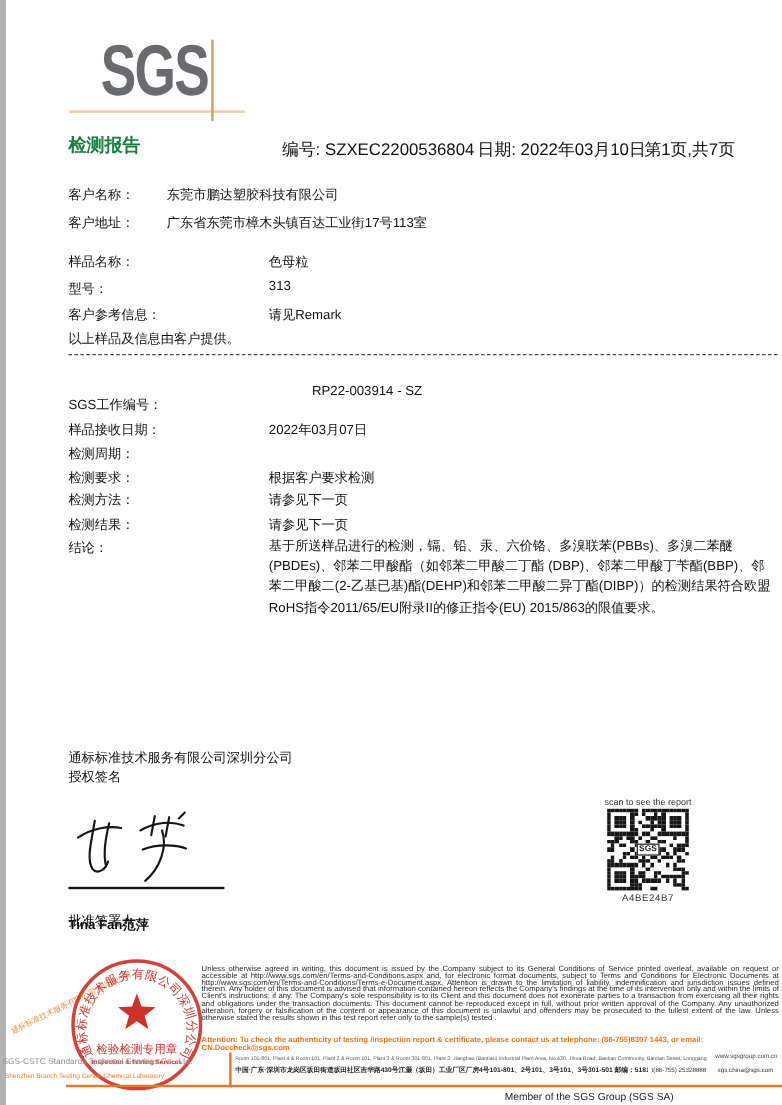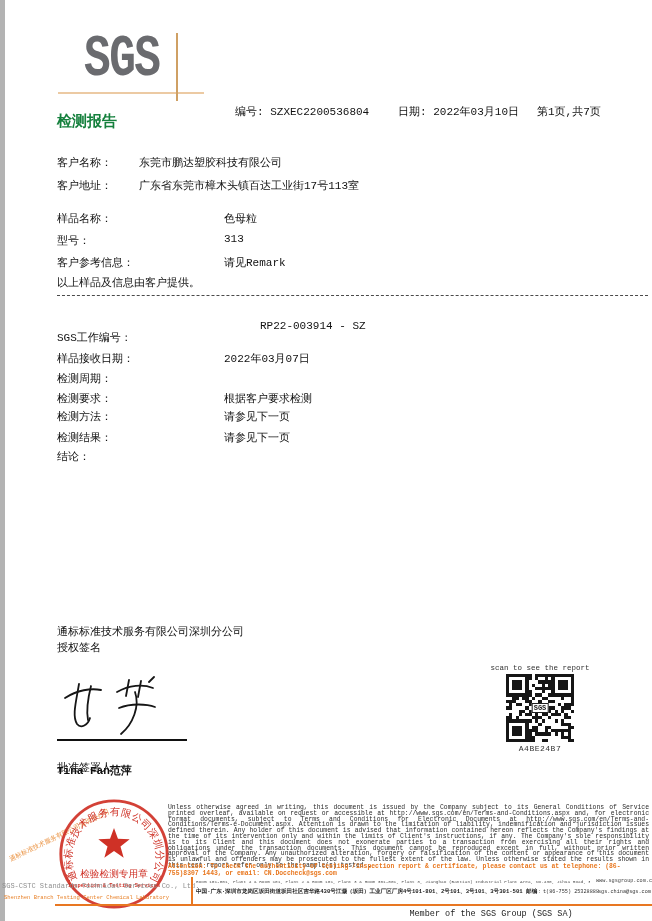--- a/index.html
+++ b/index.html
@@ -1,28 +1,28 @@
 <!DOCTYPE html>
 <html><head>
 <meta charset="utf-8">
 <style>
   * { margin:0; padding:0; box-sizing:border-box; }
   html,body { background:#ffffff; }
   body { font-family:"Liberation Sans", sans-serif; }
-  .page { position:relative; width:652px; height:921px; background:#ffffff; overflow:hidden; margin:0 auto;font-family:Liberation Mono, monospace; }
+  .page { position:relative; width:652px; height:921px; background:#ffffff; overflow:hidden; margin:0 auto; }
   .abs { position:absolute; }
   .side-strip { left:0; top:0; width:5px; height:921px; background:#b3b3b3; }
 
   
   .sgs-logo { left:84px; top:28px; font-weight:bold; font-size:60px; line-height:62px; color:#6a6b6f; letter-spacing:-2px; transform:scaleX(0.74); transform-origin:left top; }
   .logo-hline { left:58px; top:92px; width:146px; height:2px; background:#eccaa3; }
   .logo-vline { left:176px; top:33px; width:2px; height:68px; background:#cfa064; }
 
   .report-title { left:57px; top:112px; font-size:15px; font-weight:bold; color:#15803d; }
-  .hdr-item { top:104px; font-size:11px; color:#111; }
+  .hdr-item { top:116px; font-size:14px; color:#111; }
 
   .frow-label { font-size:11px; color:#111; }
   .frow-value { font-size:11px; color:#111; }
   .dash-rule { left:57px; top:295px; width:591px; border-top:1.5px dashed #4a4a4a; }
 
   .concl-text { left:224px; top:447px; width:418px; font-size:11px; line-height:17.2px; color:#111; }
 
   .sig-line { left:57px; top:739px; width:130px; height:2px; background:#111; }
 
   .qr-caption { left:460px; top:664px; width:160px; text-align:center; font-size:7.5px; color:#333; }
@@ -83,20 +83,21 @@
   <div class="abs frow-value" style="left:224px;top:351px;">2022年03月07日</div>
   <div class="abs frow-label" style="left:57px;top:371px;">检测周期：</div>
   <div class="abs frow-label" style="left:57px;top:391px;">检测要求：</div>
   <div class="abs frow-value" style="left:224px;top:391px;">根据客户要求检测</div>
   <div class="abs frow-label" style="left:57px;top:409px;">检测方法：</div>
   <div class="abs frow-value" style="left:224px;top:409px;">请参见下一页</div>
   <div class="abs frow-label" style="left:57px;top:430px;">检测结果：</div>
   <div class="abs frow-value" style="left:224px;top:430px;">请参见下一页</div>
 
   <div class="abs frow-label" style="left:57px;top:449px;">结论：</div>
+  <div class="abs concl-text">基于所送样品进行的检测，镉、铅、汞、六价铬、多溴联苯(PBBs)、多溴二苯醚(PBDEs)、邻苯二甲酸酯（如邻苯二甲酸二丁酯 (DBP)、邻苯二甲酸丁苄酯(BBP)、邻苯二甲酸二(2-乙基已基)酯(DEHP)和邻苯二甲酸二异丁酯(DIBP)）的检测结果符合欧盟RoHS指令2011/65/EU附录II的修正指令(EU) 2015/863的限值要求。</div>
 
   <div class="abs frow-label" style="left:57px;top:624px;">通标标准技术服务有限公司深圳分公司</div>
   <div class="abs frow-label" style="left:57px;top:640px;">授权签名</div>
 
   <svg class="abs" style="left:55px;top:676px;" width="140" height="62" viewBox="0 0 140 62">
     <g fill="none" stroke="#161616" stroke-width="1.8" stroke-linecap="round">
       <path d="M10,22 C22,14 36,12 46,14"></path>
       <path d="M24,8 C21,26 17,40 22,48 C26,53 33,49 35,42"></path>
       <path d="M36,10 C33,22 31,34 33,44"></path>
       <path d="M62,16 C74,9 88,8 98,12"></path>

